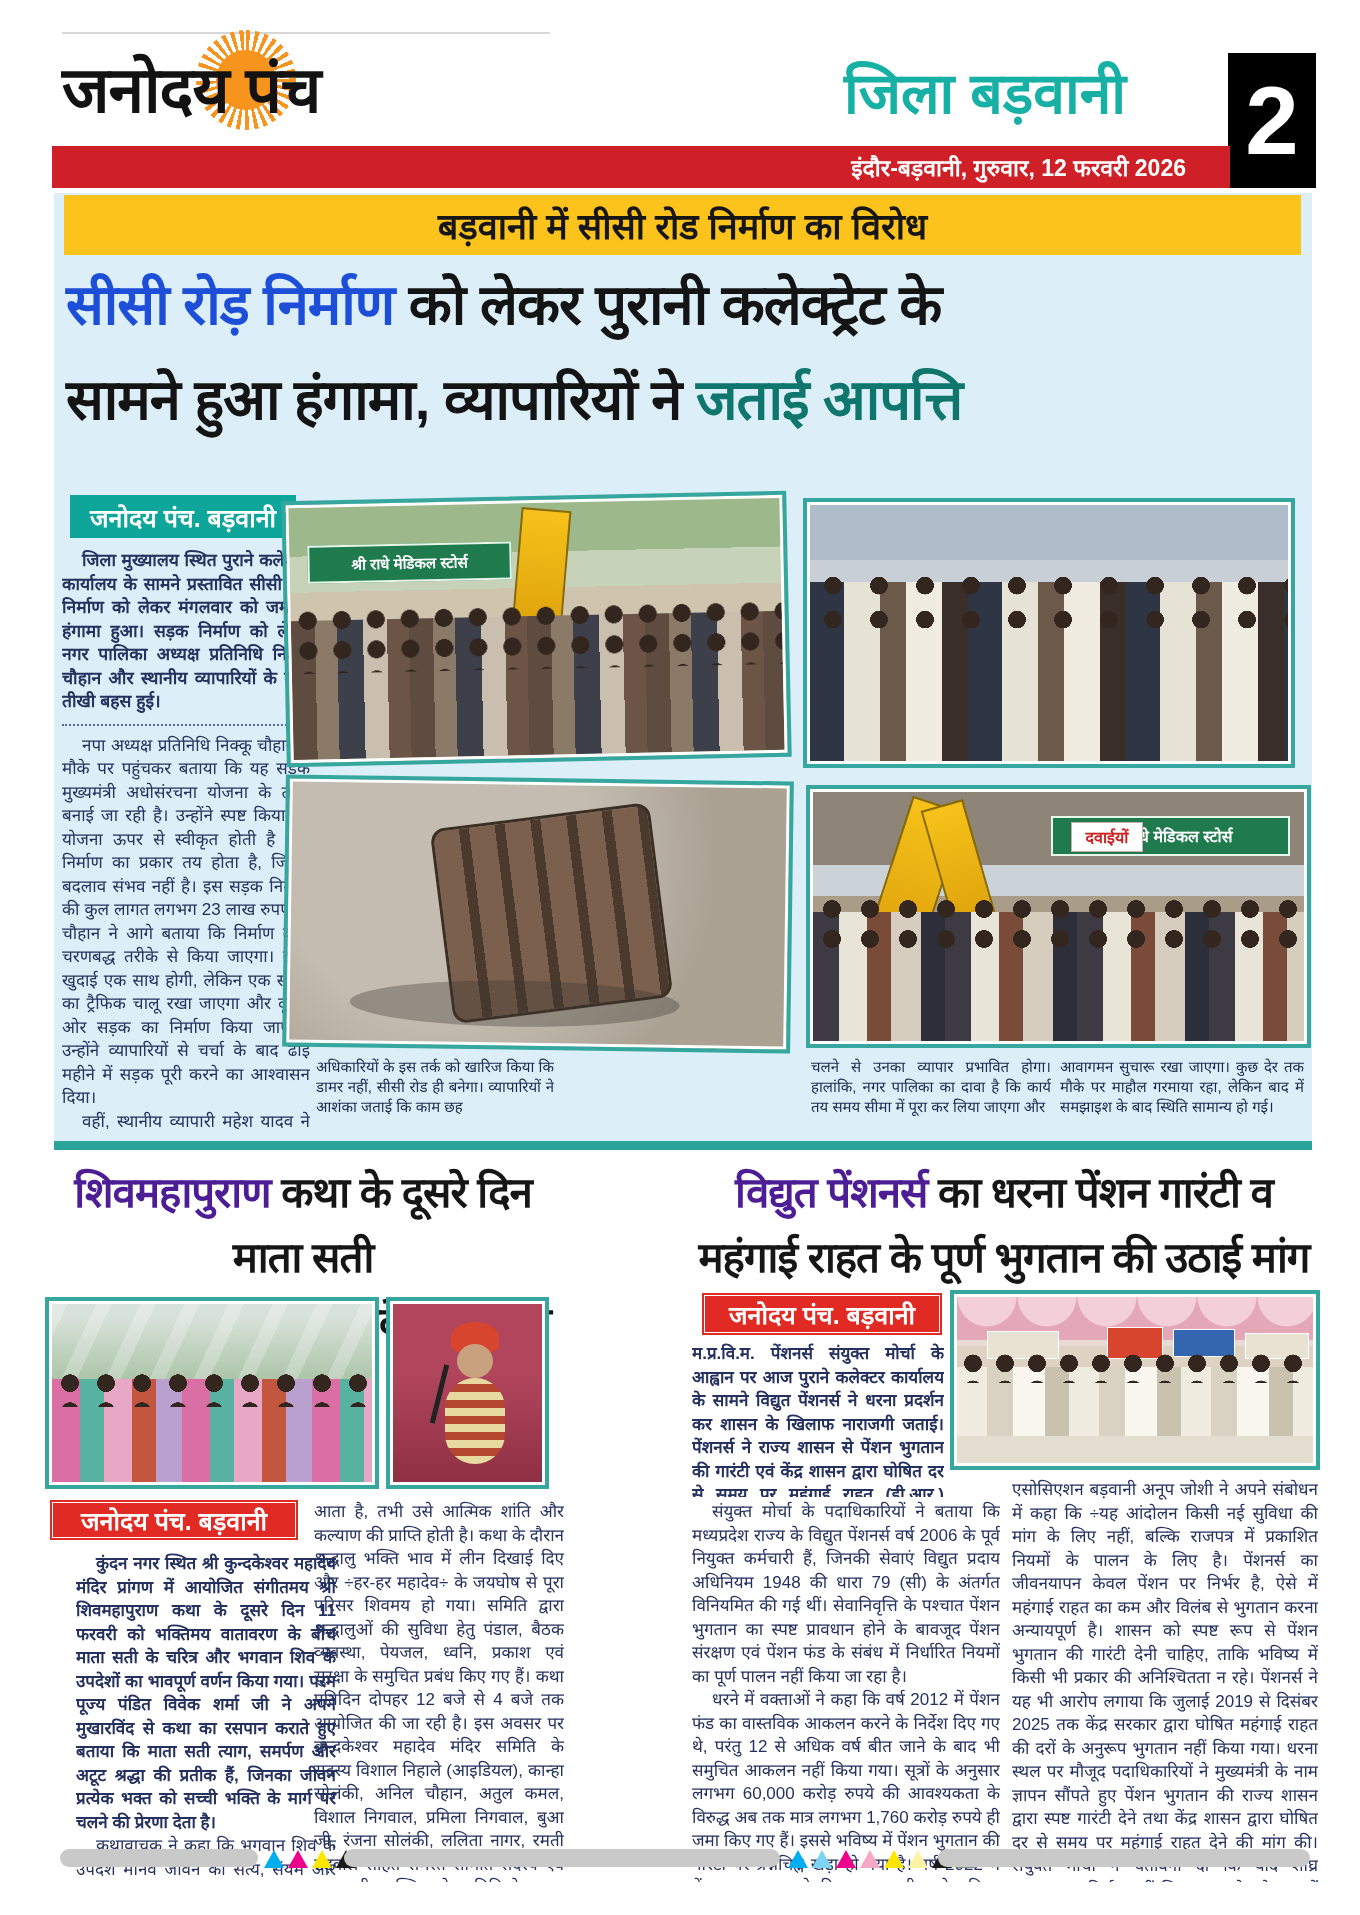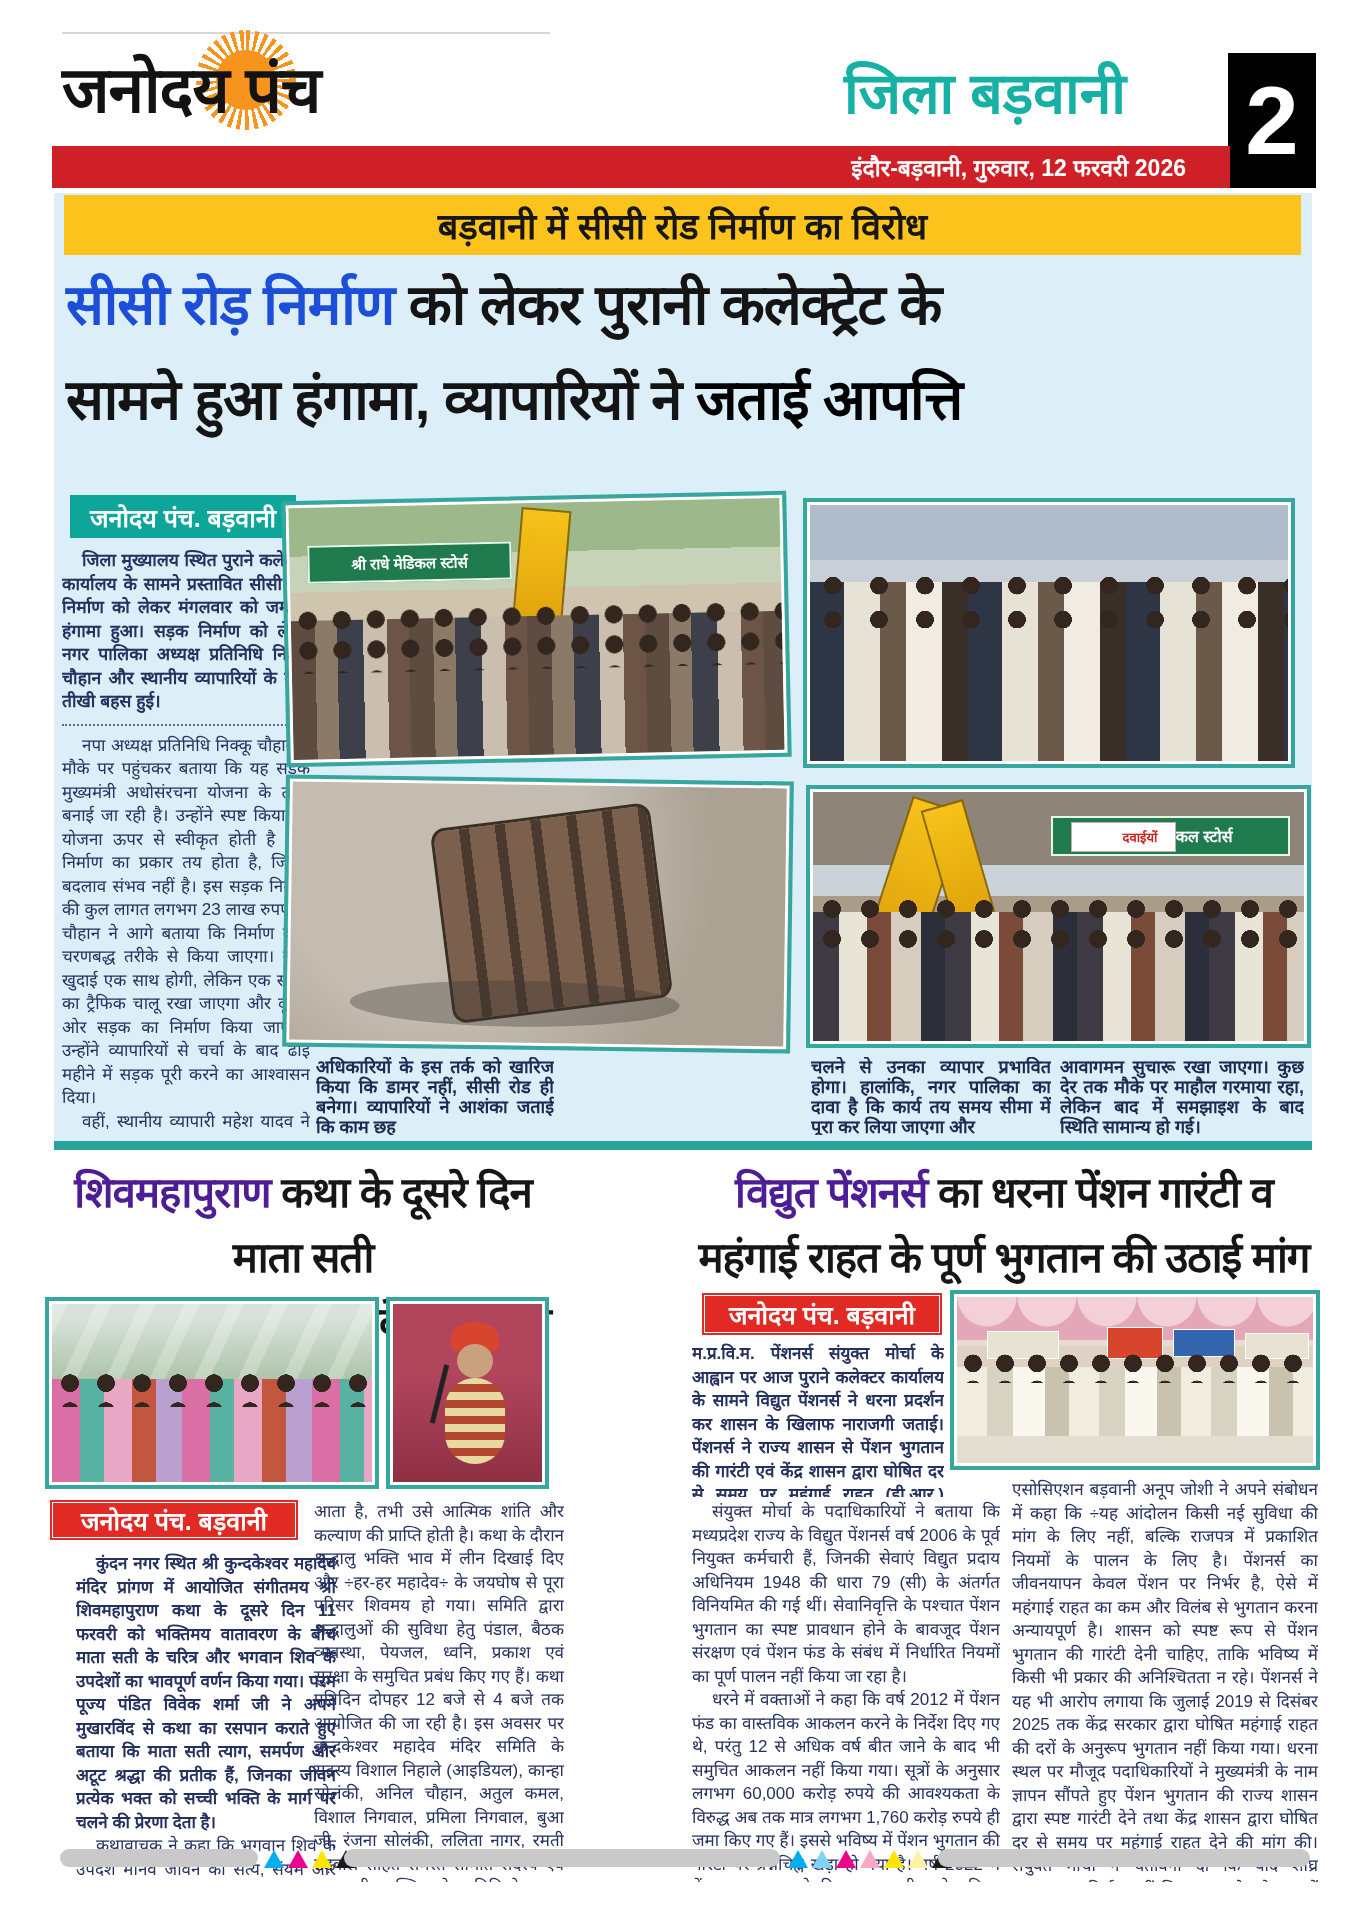--- a/index.html
+++ b/index.html
@@ -19,42 +19,42 @@
   .datestrip{left:52px;top:146px;width:1178px;height:42px;background:#cf2027;color:#fff;
              display:flex;align-items:center;justify-content:flex-end;padding-right:44px;box-sizing:border-box;
              font-size:23px;font-weight:700;}
 
   
   .story1{left:54px;top:193px;width:1258px;height:948px;background:#dceef7;border-bottom:9px solid #2aa39a;box-sizing:content-box;}
   .kicker{left:10px;top:2px;width:1237px;height:60px;background:#fcc31c;color:#161616;
           display:flex;align-items:center;justify-content:center;font-size:36px;font-weight:800;}
   .hl{left:12px;top:64px;width:1240px;font-size:56px;font-weight:800;line-height:95px;color:#141414;letter-spacing:-1px;}
   .hl .acc1{color:#1d4ed8;}
-  .hl .acc2{color:#000000;}
+  .hl .acc2{color:#0f766e;}
 
   .byline-teal{left:16px;top:302px;width:226px;height:43px;background:#0ea59b;color:#fff;
                display:flex;align-items:center;justify-content:center;font-size:25px;font-weight:800;}
   .s1col{left:8px;top:356px;width:248px;height:580px;overflow:hidden;color:#25315e;
          font-size:17px;line-height:23.5px;text-align:justify;}
   .s1col .intro{font-weight:800;font-size:17.5px;}
   .dotsep{border:none;border-top:2px dotted #5a6b9a;margin:10px 0 8px 0;}
   .para{text-indent:20px;margin:0;}
 
   .ph{border:4px solid #35a79e;box-shadow:inset 0 0 0 3px #ffffff;box-sizing:border-box;overflow:hidden;background:#cfc4ae;}
   .ph-inner{position:absolute;left:3px;top:3px;right:3px;bottom:3px;overflow:hidden;}
 
   
   .heads{position:absolute;left:0;right:0;
          background-image:radial-gradient(circle 9px at 50% 40%, #33261e 97%, rgba(0,0,0,0));
          background-size:34px 30px;}
   .clothes{position:absolute;left:0;right:0;
          background:repeating-linear-gradient(90deg,#5d4c3f 0 24px,#8a7a67 24px 46px,#3d3f4a 46px 72px,#cabfae 72px 96px,#6c5546 96px 118px);}
 
-  .caption{top:864px;height:78px;overflow:hidden;color:#1d2950;font-size:18px;line-height:20px;
-           font-weight:700;text-align:justify;}
+  .caption{top:864px;height:78px;overflow:hidden;color:#1d2950;font-size:15px;line-height:20px;
+           font-weight:400;text-align:justify;}
 
   
   .story2{left:40px;top:1160px;width:526px;height:730px;overflow:hidden;}
   .story3{left:688px;top:1160px;width:632px;height:730px;overflow:hidden;}
   .hl2{left:0;top:0px;width:100%;text-align:center;font-size:42px;font-weight:800;line-height:65px;color:#161616;letter-spacing:-1px;}
   .hl2 .accR{color:#4c1d95;}
   .byline-red{background:#e12a23;color:#fff;display:flex;align-items:center;justify-content:center;
               font-size:25px;font-weight:800;box-shadow:inset 0 0 0 2px #e12a23, inset 0 0 0 3px #ffffff;}
   .bodytxt{color:#25315e;font-size:17px;line-height:23.5px;text-align:justify;overflow:hidden;}
   .bold{font-weight:800;}
@@ -140,21 +140,21 @@
         <div style="position:absolute;left:60px;top:196px;width:330px;height:46px;background:rgba(60,55,48,.35);border-radius:50%;"></div>
       </div>
     </div>
 
     <div class="abs ph" style="left:752px;top:592px;width:505px;height:263px;
                 background:linear-gradient(180deg,#8e8478 0 30%,#cbd3d8 30% 42%,#a99c88 42% 100%);">
       <div class="ph-inner">
         <div class="signboard" style="right:14px;top:24px;width:235px;height:36px;font-size:16px;">
           <span>श्री राधे मेडिकल स्टोर्स</span>
         </div>
-        <div style="position:absolute;left:258px;top:30px;width:70px;height:28px;background:#fff;color:#c22;font-size:13px;font-weight:700;display:flex;align-items:center;justify-content:center;border:1px solid #caa;padding-left:33px;">
+        <div style="position:absolute;left:258px;top:30px;width:70px;height:28px;background:#fff;color:#c22;font-size:16px;font-weight:700;display:flex;align-items:center;justify-content:center;border:1px solid #caa;">
           <span>दवाईयों</span>
         </div>
         <div class="jcb-arm" style="left:70px;top:8px;width:52px;height:180px;transform:rotate(18deg);"></div>
         <div class="jcb-arm" style="left:128px;top:10px;width:40px;height:150px;transform:rotate(-16deg);"></div>
         <div class="clothes" style="bottom:0;height:52%;background:repeating-linear-gradient(90deg,#3d3a44 0 26px,#e9e4d8 26px 54px,#7b4b3a 54px 78px,#d6cdbf 78px 108px,#2c2f3a 108px 132px);"></div>
         <div class="heads" style="bottom:36%;height:22%;background-size:38px 30px;"></div>
       </div>
     </div>
 
     <div class="abs caption" style="left:262px;width:238px;">अधिकारियों के इस तर्क को खारिज किया कि डामर नहीं, सीसी रोड ही बनेगा। व्यापारियों ने आशंका जताई कि काम छह</div>

